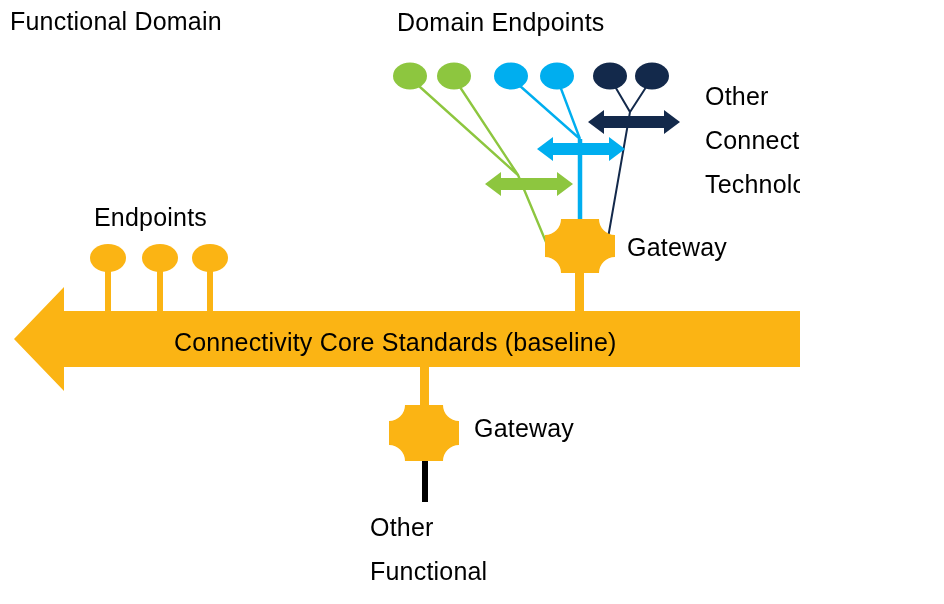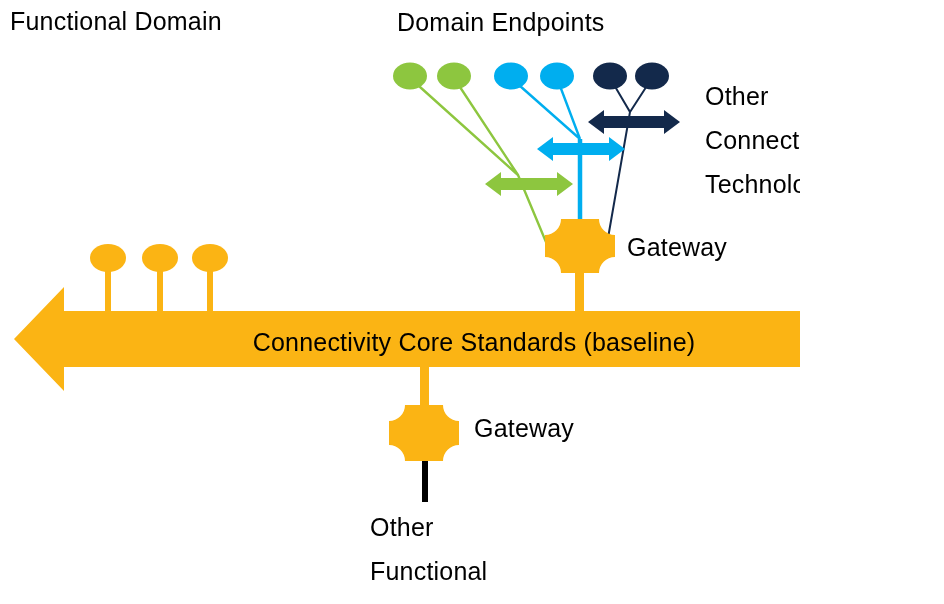--- a/index.html
+++ b/index.html
@@ -6,21 +6,21 @@
   .canvas {
     position:relative; width:800px; height:604px; background:#ffffff;
     font-family:"Liberation Sans", sans-serif; overflow:hidden;
   }
   .canvas svg { position:absolute; left:0; top:0; }
   .label {
     position:absolute; color:#000000; font-size:25px; line-height:31px;
     white-space:nowrap; letter-spacing:0.2px;
   }
   .multiline { white-space:pre-line; line-height:44px; }
-  .bus-label { width:600px; text-align:center; }
+  .bus-label { width:600px; }
 </style>
 </head>
 <body>
 
 <div class="canvas">
 
   <svg width="944" height="604" viewBox="0 0 944 604">
 
     <polygon points="14,339 64,287 64,311 878,311 878,287 934,339 878,391 878,367 64,367 64,391" fill="#FBB414"></polygon>
 
@@ -57,20 +57,21 @@
   </svg>
 
   <div class="label" style="left:10px; top:6px;">Functional Domain</div>
 
   <div class="label" style="left:397px; top:7px;">Domain Endpoints</div>
 
   <div class="label multiline" style="left:705px; top:74px;">Other
 Connectivity
 Technologies</div>
 
+  <div class="label" style="left:94px; top:202px;">Endpoints</div>
 
   <div class="label" style="left:627px; top:232px;">Gateway</div>
 
   <div class="label bus-label" style="left:174px; top:327px;">Connectivity Core Standards (baseline)</div>
 
   <div class="label" style="left:474px; top:413px;">Gateway</div>
 
   <div class="label multiline" style="left:370px; top:505px;">Other
 Functional
 Domain</div>

